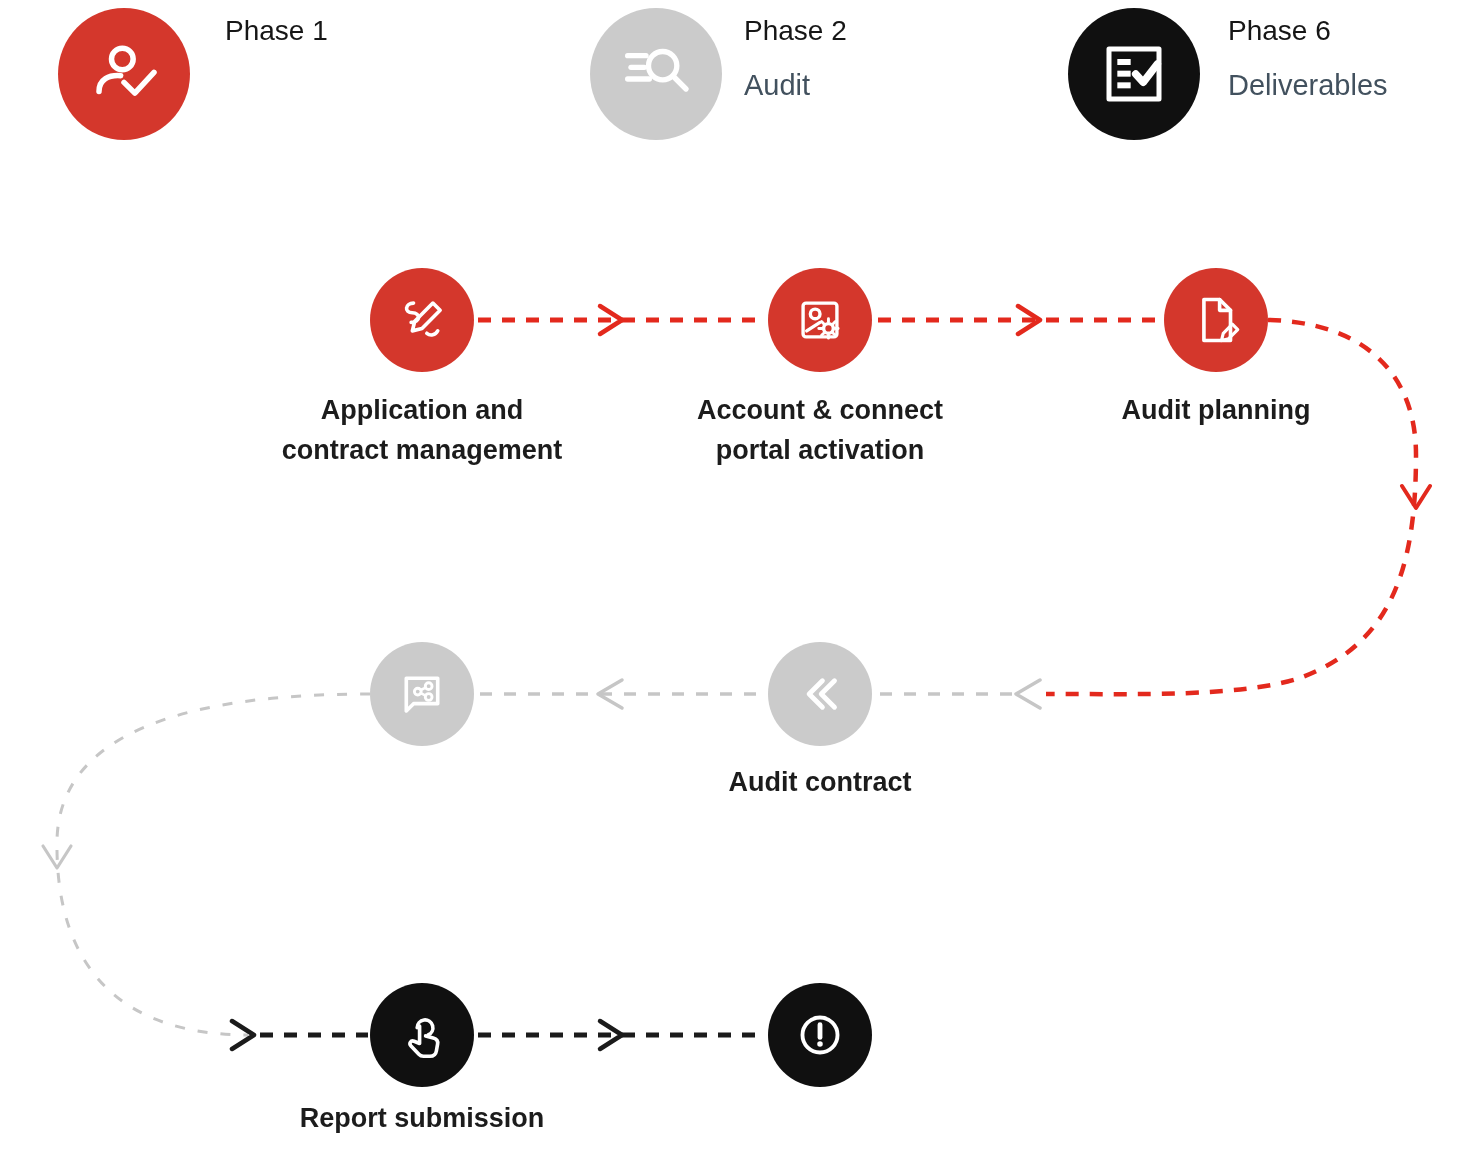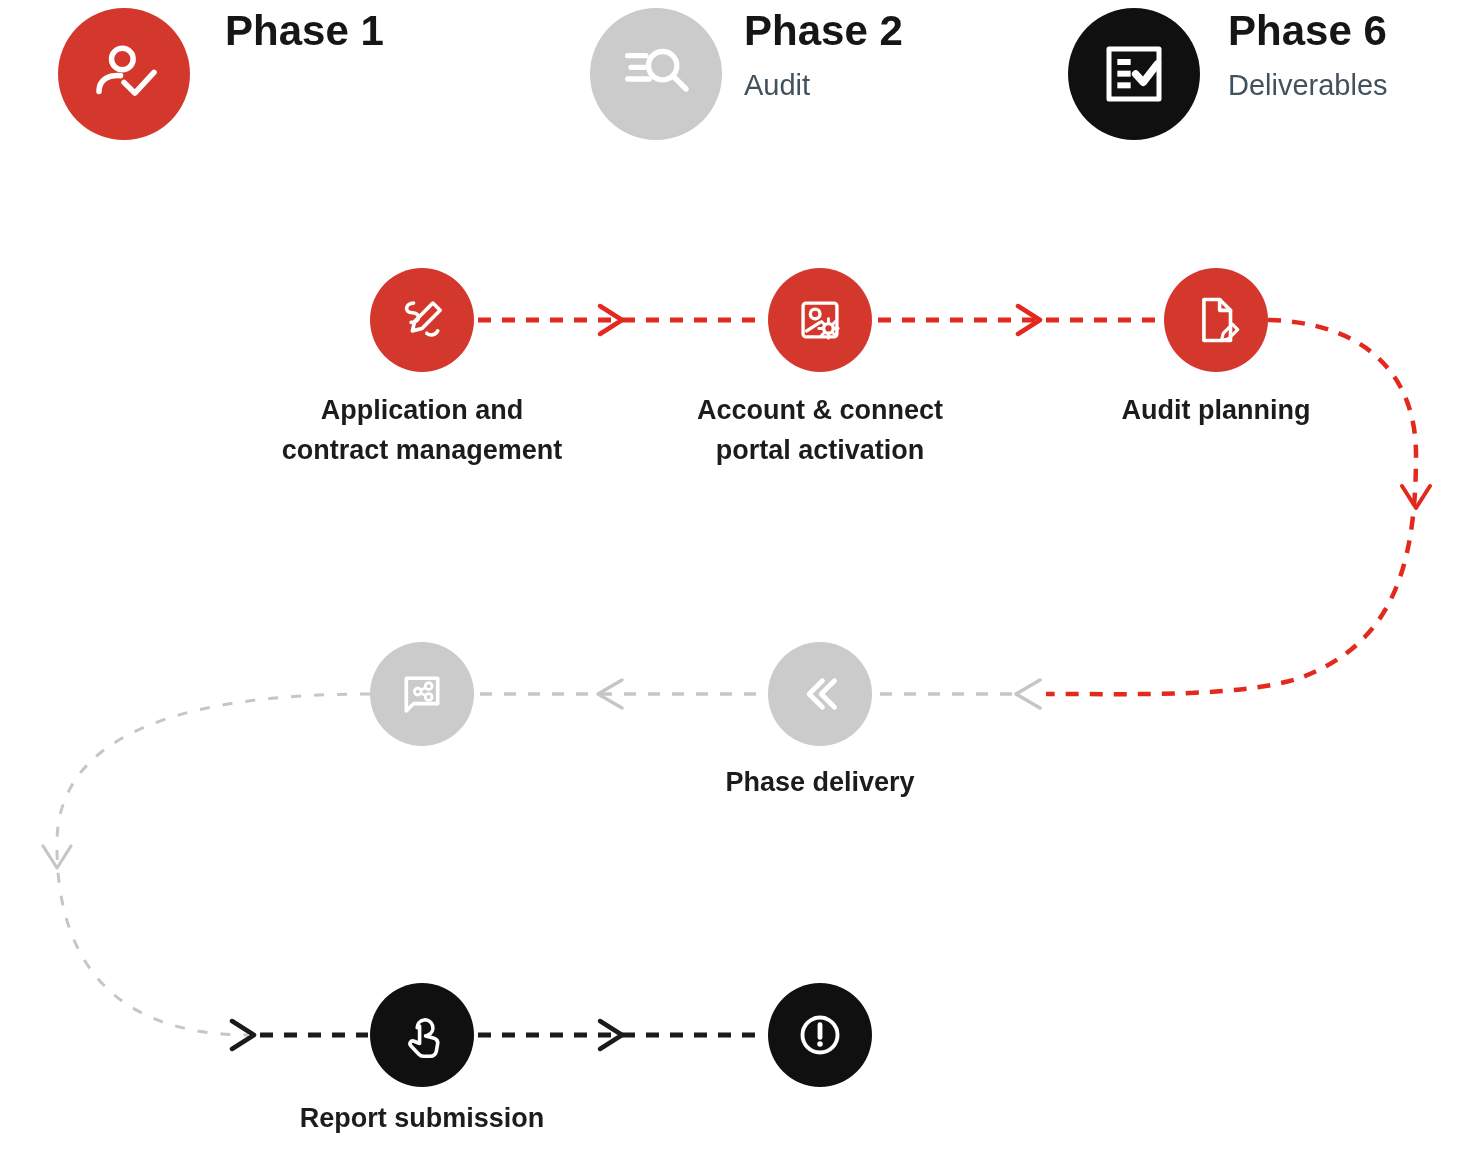--- a/index.html
+++ b/index.html
@@ -14,21 +14,21 @@
   body{font-family:"Liberation Sans","DejaVu Sans",sans-serif;}
   .canvas{position:relative;width:1475px;height:1154px;background:var(--background);overflow:hidden;}
 
   
   .phase-circle{position:absolute;width:132px;height:132px;border-radius:50%;
     display:flex;align-items:center;justify-content:center;}
   .phase-circle.red{background:var(--red);}
   .phase-circle.gray{background:var(--gray);}
   .phase-circle.black{background:var(--black);}
   .phase-text{position:absolute;}
-  .phase-title{font-size:42px;font-weight:bold;color:var(--phase-title);line-height:50px;}
+  .phase-title{font-size:28px;font-weight:normal;color:var(--phase-title);line-height:50px;}
   .phase-subtitle{font-size:29px;color:var(--phase-subtitle);line-height:42px;white-space:pre-line;margin-top:8px;}
 
   
   .node{position:absolute;width:104px;height:104px;border-radius:50%;
     display:flex;align-items:center;justify-content:center;}
   .node.red{background:var(--red);}
   .node.gray{background:var(--gray);}
   .node.black{background:var(--black);}
   .step-label{position:absolute;width:380px;text-align:center;font-size:27px;font-weight:600;
     color:var(--step-label);line-height:40px;white-space:pre-line;}
@@ -137,21 +137,21 @@
     </svg>
   </div>
   <div class="step-label" style="left:1026px;top:390px;">Audit planning</div>
 
   <div class="node gray" style="left:768px;top:642px;">
     <svg class="icon-svg" width="58" height="58" viewBox="0 0 48 48" fill="none" stroke="#fff" stroke-width="4" stroke-linecap="round" stroke-linejoin="round">
       <path d="M26,13 L15,24 L26,35"></path>
       <path d="M36,13 L25,24 L36,35"></path>
     </svg>
   </div>
-  <div class="step-label" style="left:630px;top:762px;">Phase delivery</div>
+  <div class="step-label" style="left:630px;top:762px;">Audit contract</div>
 
   <div class="node gray" style="left:370px;top:642px;">
     <svg class="icon-svg" width="58" height="58" viewBox="0 0 48 48" fill="none" stroke="#fff" stroke-width="3" stroke-linecap="round" stroke-linejoin="round">
       <path d="M11,11 h26 v21 h-20 l-6,6 z"></path>
       <circle cx="29.5" cy="17.5" r="2.8" stroke-width="2.4"></circle>
       <circle cx="20.5" cy="22" r="2.8" stroke-width="2.4"></circle>
       <circle cx="29.5" cy="26.5" r="2.8" stroke-width="2.4"></circle>
       <path d="M23,20.7 l4,-2 M23,23.3 l4,2" stroke-width="2.2"></path>
     </svg>
   </div>

